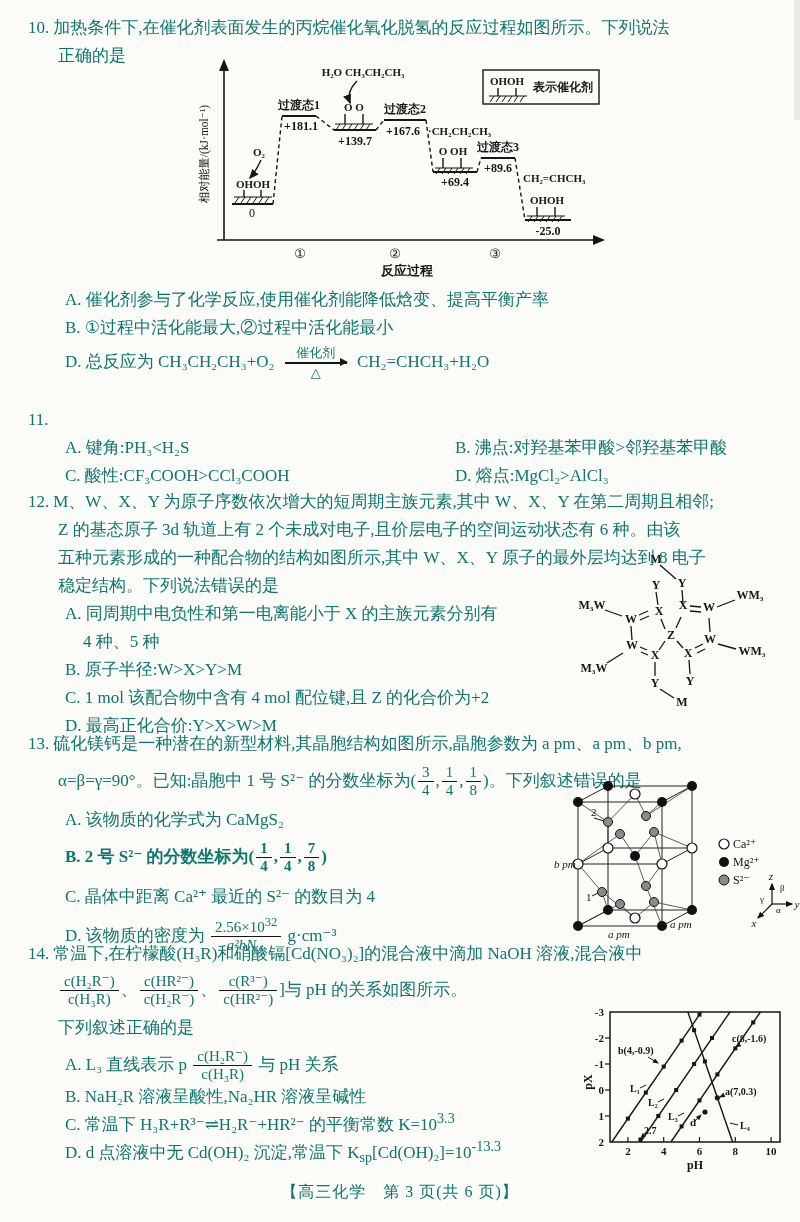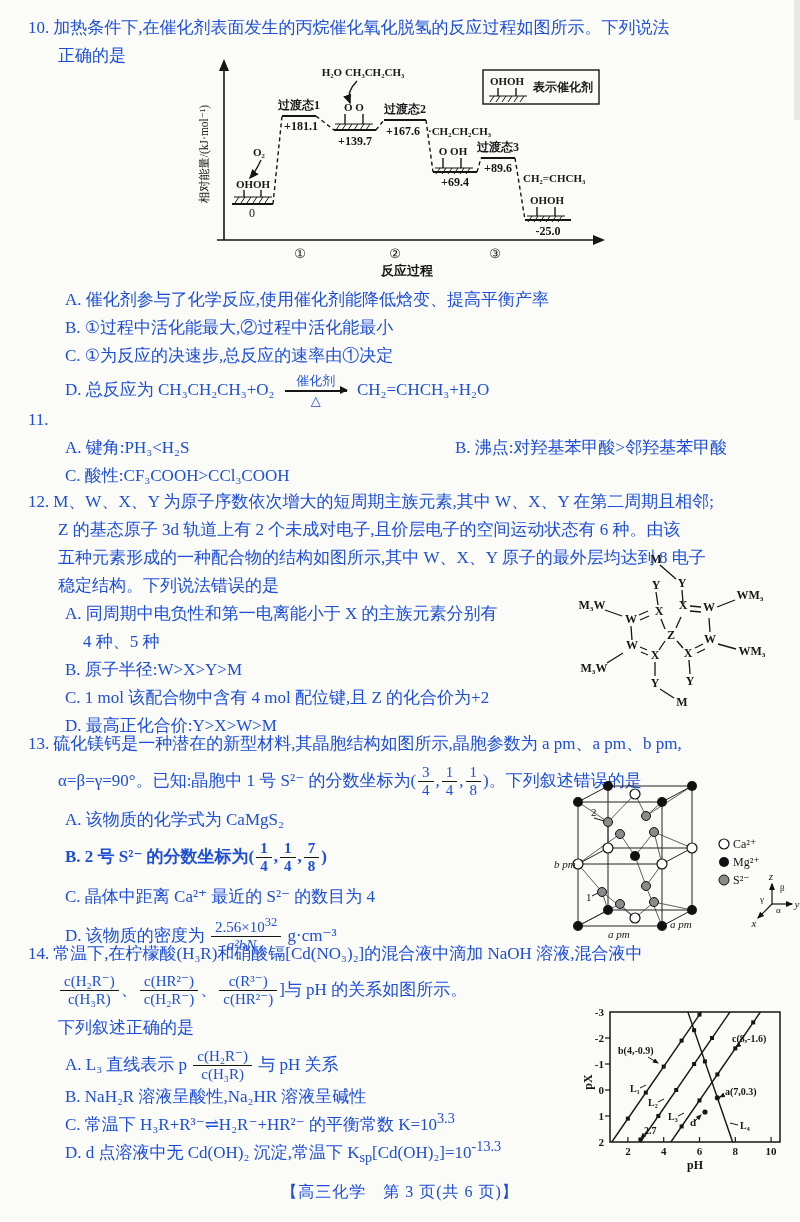--- a/index.html
+++ b/index.html
@@ -1,17 +1,17 @@
 <!DOCTYPE html>
 <html><head>
 <meta charset="utf-8">
 <style>
   html,body{margin:0;padding:0;}
   .page{position:relative;width:800px;height:1222px;background:#fbfbf8;
-        font-family:"Liberation Serif","DejaVu Serif",serif;color:#1d4ed8;
+        font-family:"Liberation Serif","DejaVu Serif",serif;color:#0f766e;
         overflow:hidden;}
   .q{position:absolute;left:28px;width:760px;font-size:17px;line-height:28px;}
   .stem{display:flex;}
   .qnum{flex:0 0 auto;padding-right:4px;}
   .stem-cont{padding-left:30px;}
   .opt{padding-left:37px;}
   .opt2{padding-left:55px;}
   .two-col{display:flex;}
   .two-col .col-a{width:390px;}
   .frac{display:inline-block;vertical-align:middle;text-align:center;
@@ -42,21 +42,20 @@
 
   <div class="q" style="top:14px;">
     <div class="stem">
       <span class="qnum">10.</span>
       <span>加热条件下,在催化剂表面发生的丙烷催化氧化脱氢的反应过程如图所示。下列说法</span>
     </div>
     <div class="stem-cont">正确的是</div>
     <div style="height:216px;"></div>
     <div class="opt">A. 催化剂参与了化学反应,使用催化剂能降低焓变、提高平衡产率</div>
     <div class="opt">B. ①过程中活化能最大,②过程中活化能最小</div>
-    <div class="opt">C. ①为反应的决速步,总反应的速率由①决定</div>
     <div class="opt" style="margin-top:4px;">
       <span>D. 总反应为 CH₃CH₂CH₃+O₂</span>
       <span class="rxnarrow">
         <span class="top">催化剂</span>
         <span class="shaft"></span>
         <span class="bottom">△</span>
       </span>
       <span>CH₂=CHCH₃+H₂O</span>
     </div>
   </div>
@@ -157,20 +156,21 @@
   <div class="q" style="top:406px;">
     <div class="stem">
       <span class="qnum">11.</span>
     </div>
     <div class="two-col">
       <div class="opt col-a">A. 键角:PH₃&lt;H₂S</div>
       <div>B. 沸点:对羟基苯甲酸&gt;邻羟基苯甲酸</div>
     </div>
     <div class="two-col">
       <div class="opt col-a">C. 酸性:CF₃COOH&gt;CCl₃COOH</div>
+      <div>D. 熔点:MgCl₂&gt;AlCl₃</div>
     </div>
   </div>
 
   <div class="q" style="top:488px;">
     <div class="stem">
       <span class="qnum">12.</span>
       <span>M、W、X、Y 为原子序数依次增大的短周期主族元素,其中 W、X、Y 在第二周期且相邻;</span>
     </div>
     <div class="stem-cont">Z 的基态原子 3d 轨道上有 2 个未成对电子,且价层电子的空间运动状态有 6 种。由该</div>
     <div class="stem-cont">五种元素形成的一种配合物的结构如图所示,其中 W、X、Y 原子的最外层均达到 8 电子</div>

